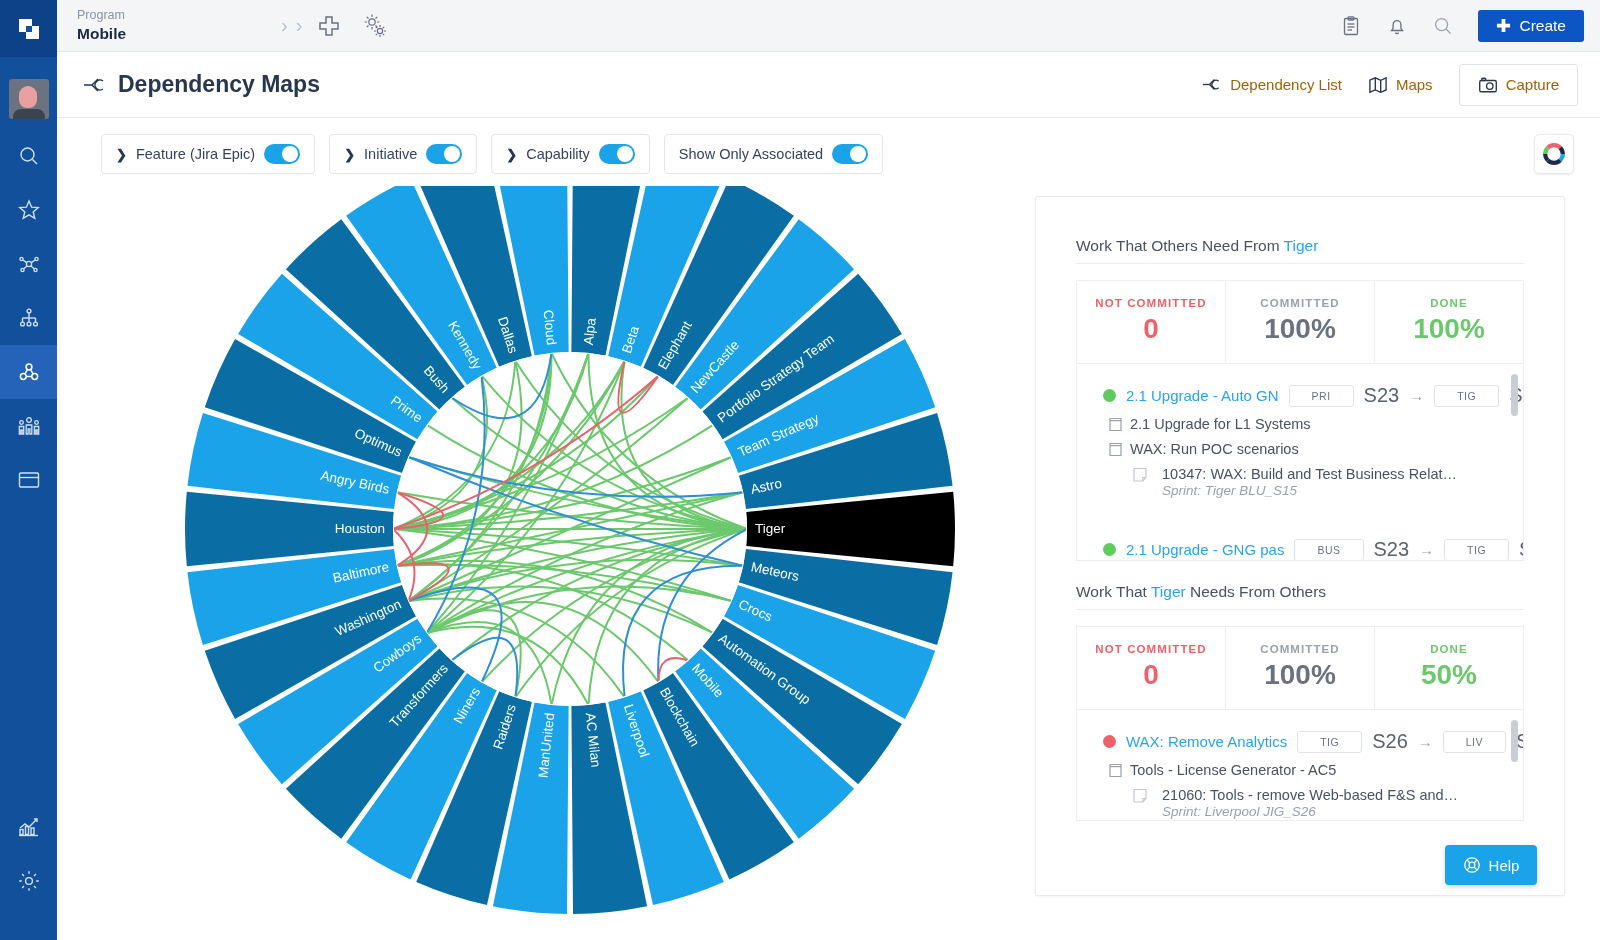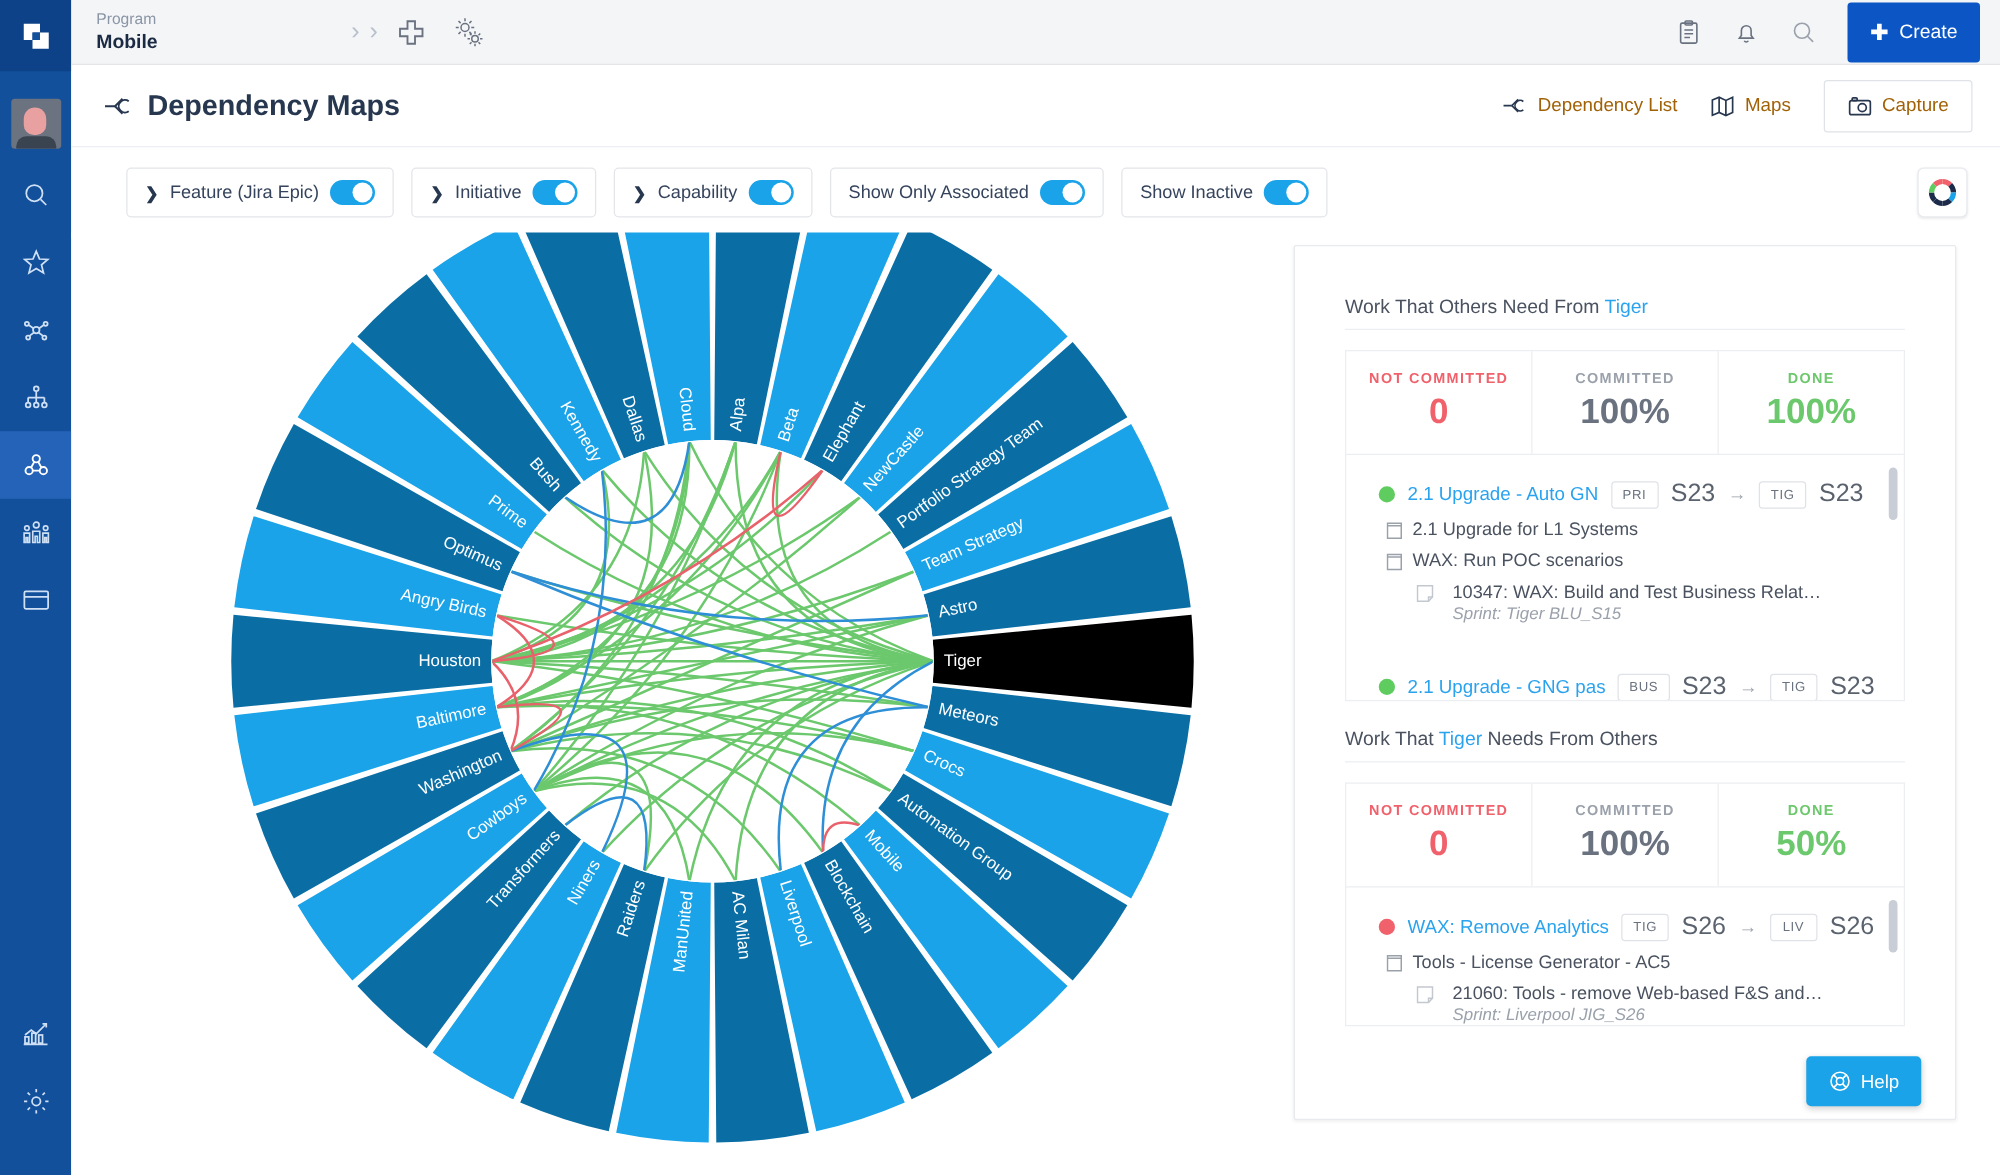--- a/index.html
+++ b/index.html
@@ -64,21 +64,21 @@
   .crumb-label { font-size: 12.5px; color: #8a95a5; line-height: 17px; }
   .crumb-value { font-size: 15.5px; color: #1b2a43; font-weight: bold; line-height: 20px; }
   .crumb-sep { color: #b8c0cc; font-size: 20px; padding: 0 4px; }
   .topbar-iconbtn {
     width: 46px; height: 52px; display: flex; align-items: center; justify-content: center;
     cursor: pointer;
   }
   .topbar-right { margin-left: auto; display: flex; align-items: center; padding-right: 16px; }
   #create-button {
     background: #0b56c4; color: #fff;
-    height: 48px; padding: 0 18px; border: none; border-radius: 3px;
+    height: 32px; padding: 0 18px; border: none; border-radius: 3px;
     font-size: 15.5px; font-family: "Liberation Sans", sans-serif;
     display: flex; align-items: center; gap: 8px; cursor: pointer;
     margin-left: 12px;
   }
 
   
   #page-header {
     position: absolute; left: 57px; top: 52px;
     width: 1543px; height: 66px;
     background: #fff; border-bottom: 1px solid #e8eaee;
@@ -173,21 +173,21 @@
   .dep-row1 { display: flex; align-items: center; gap: 10px; }
   .status-dot { width: 13px; height: 13px; border-radius: 50%; flex: 0 0 auto; }
   .dot-green { background: #5ecc5e; }
   .dot-red { background: #f0616b; }
   .dep-title {
     color: #2aa3ef; font-size: 15px; max-width: 180px;
     white-space: nowrap; overflow: hidden; flex: 0 0 auto;
   }
   .team-tag {
     border: 1px solid #dfe2e7; border-radius: 3px;
-    padding: 4px 8px; font-size: 10.5px; color: #6a7280; letter-spacing: .5px;
+    padding: 4px 22px; font-size: 10.5px; color: #6a7280; letter-spacing: .5px;
     min-width: 38px; text-align: center; flex: 0 0 auto;
   }
   .sprint-text { font-size: 20px; color: #5a626e; flex: 0 0 auto; }
   .arrow-ico { color: #9aa1ab; font-size: 15px; flex: 0 0 auto; }
   .dep-sub {
     display: flex; align-items: flex-start; gap: 8px;
     margin: 9px 0 0 6px; font-size: 14.5px; color: #4a5260;
   }
   .dep-sub.indent2 { margin-left: 30px; }
   .doc-ico { flex: 0 0 auto; margin-top: 1px; }
@@ -418,26 +418,20 @@
   </div>
   <div class="filter-chip">
     <span class="chev">❯</span>
     <span class="chip-label">Capability</span>
     <span class="toggle">
         <span class="knob"></span>
       </span>
   </div>
   <div class="filter-chip">
     <span class="chip-label">Show Only Associated</span>
-    <span class="toggle">
-        <span class="knob"></span>
-      </span>
-  </div>
-  <div class="filter-chip">
-    <span class="chip-label">Show Inactive</span>
     <span class="toggle">
         <span class="knob"></span>
       </span>
   </div>
 
   <div id="color-wheel-button">
     <svg width="24" height="24" viewBox="0 0 24 24">
       <g fill="none" stroke-width="4.2">
         <path d="M12 3.2 a8.8 8.8 0 0 1 6.2 2.6" stroke="#f0616b"></path>
         <path d="M18.2 5.8 a8.8 8.8 0 0 1 2.6 6.2" stroke="#1d2b4a"></path>

